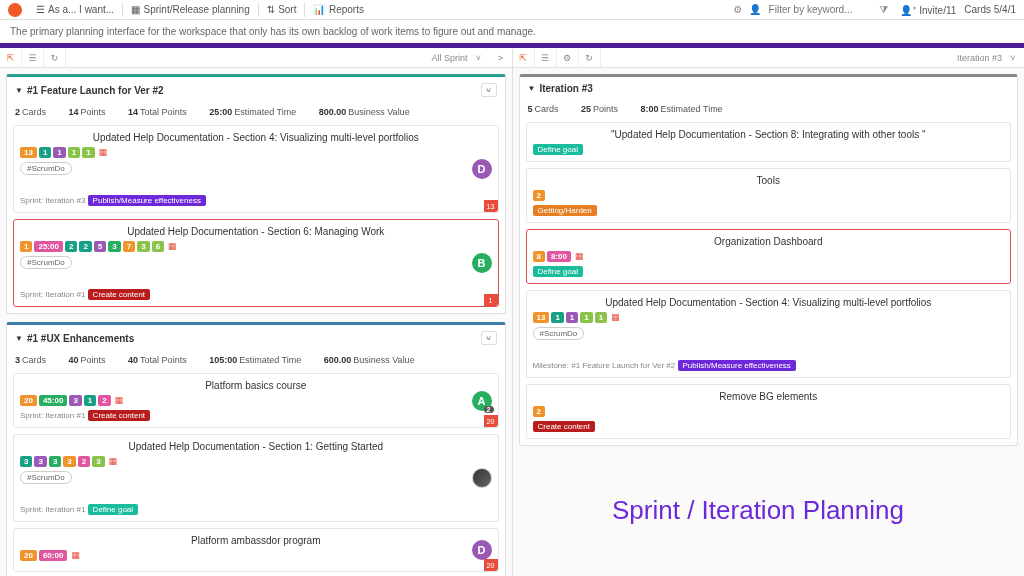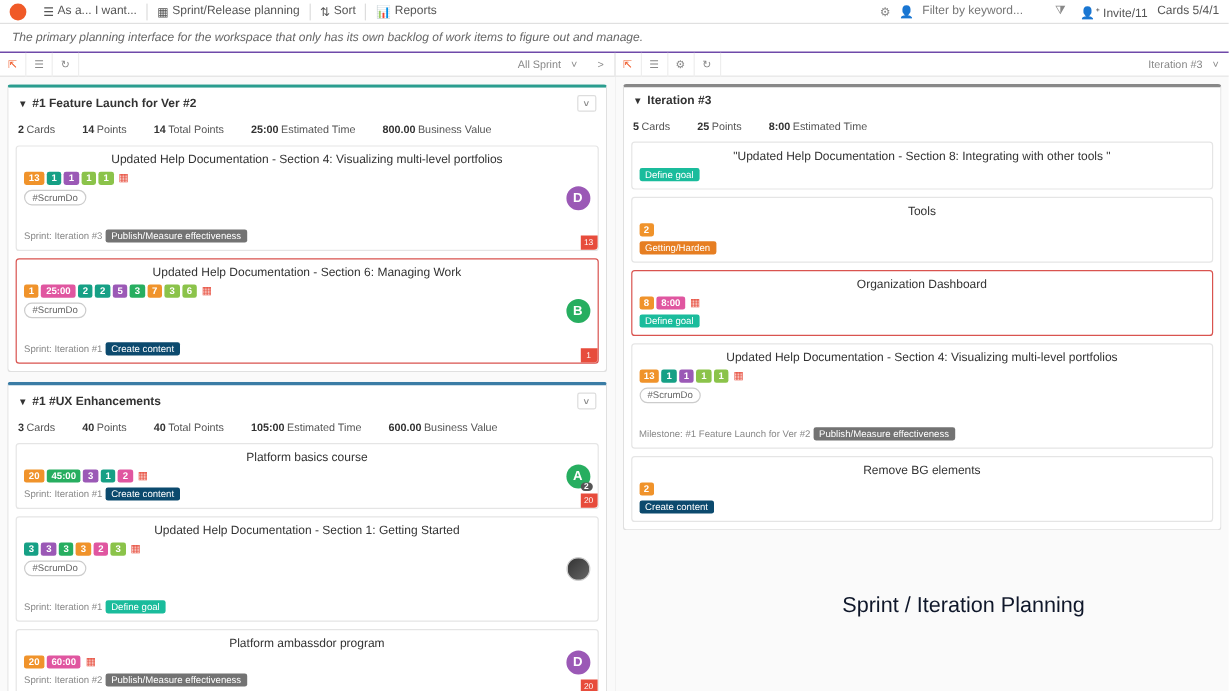--- a/index.html
+++ b/index.html
@@ -8,21 +8,21 @@
 .topbar { display: flex; align-items: center; padding: 4px 8px; border-bottom: 1px solid #e0e0e0; height: 20px; background: #fff; }
 .topbar .logo { width: 14px; height: 14px; background: #f05a28; border-radius: 50%; margin-right: 8px; }
 .topbar .tool { display: flex; align-items: center; gap: 3px; padding: 2px 6px; font-size: 10px; color: #555; cursor: pointer; }
 .topbar .sep { width: 1px; height: 14px; background: #ddd; margin: 0 2px; }
 .topbar .spacer { flex: 1; }
 .topbar .iconbtn { width: 18px; height: 18px; display: flex; align-items: center; justify-content: center; color: #888; cursor: pointer; }
 .topbar input { border: none; font-size: 10px; padding: 2px 4px; width: 110px; outline: none; }
 .topbar .invite { font-size: 10px; color: #555; margin-left: 8px; }
 .topbar .cardsct { font-size: 10px; color: #555; margin-left: 8px; }
 
-.desc { padding: 6px 10px; font-size: 10px; font-style: italic; color: #666; border-bottom: 1px solid #4c1d95; }
+.desc { padding: 6px 10px; font-size: 10px; color: #666; border-bottom: 5px solid #4c1d95; }
 
 .panes { display: flex; height: calc(100% - 44px); }
 .pane { flex: 1; display: flex; flex-direction: column; min-width: 0; }
 .pane-left { border-right: 1px solid #e0e0e0; }
 
 .pane-header { display: flex; align-items: center; border-bottom: 1px solid #e0e0e0; height: 20px; font-size: 9px; color: #888; }
 .ph-icon { width: 22px; height: 20px; display: flex; align-items: center; justify-content: center; border-right: 1px solid #eee; }
 .ph-icon.active { color: #f05a28; }
 .ph-title { flex: 1; text-align: right; }
 .ph-ctrl { width: 22px; display: flex; align-items: center; justify-content: center; }
@@ -47,34 +47,34 @@
 .badge { padding: 1px 4px; border-radius: 2px; font-size: 8px; color: #fff; font-weight: 600; min-width: 12px; text-align: center; }
 .b-orange { background: #f0932b; }
 .b-green { background: #27ae60; }
 .b-teal { background: #16a085; }
 .b-lime { background: #8bc34a; }
 .b-purple { background: #9b59b6; }
 .b-pink { background: #e056a0; }
 .tag { display: inline-block; border: 1px solid #ccc; border-radius: 8px; padding: 1px 6px; font-size: 8px; color: #666; margin-bottom: 20px; }
 .meta { font-size: 8px; color: #888; }
 .label-pill { display: inline-block; padding: 1px 5px; border-radius: 2px; font-size: 8px; color: #fff; }
-.lp-green { background: #737373; }
+.lp-green { background: #6d28d9; }
 .lp-teal { background: #1abc9c; }
-.lp-blue { background: #0c4a6e; }
+.lp-blue { background: #b91c1c; }
 .lp-orange { background: #e67e22; }
 .avatar { position: absolute; right: 6px; top: 50%; transform: translateY(-50%); width: 20px; height: 20px; border-radius: 50%; display: flex; align-items: center; justify-content: center; font-weight: 700; font-size: 11px; color: #fff; }
 .av-d { background: #9b59b6; border: 2px solid #9b59b6; }
 .av-b { background: #27ae60; border: 2px solid #27ae60; }
 .av-a { background: #27ae60; }
 .av-count { position: absolute; right: -2px; bottom: -2px; background: #555; color: #fff; font-size: 7px; border-radius: 7px; padding: 0 3px; }
 .avatar-photo { border: 1px solid #ccc; background: linear-gradient(135deg,#333,#666); }
 .corner { position: absolute; right: 0; bottom: 0; width: 14px; height: 12px; background: #e74c3c; color: #fff; font-size: 7px; display: flex; align-items: center; justify-content: center; border-radius: 0 0 3px 0; }
 .calicon { color: #e74c3c; font-size: 9px; margin-left: 2px; }
 
-.overlay-title { position: absolute; right: 120px; bottom: 60px; font-size: 18px; color: #0f172a; text-align: center; line-height: 1.3; }
+.overlay-title { position: absolute; right: 120px; bottom: 48px; font-size: 26px; color: #6d28d9; text-align: center; line-height: 1.3; }
 </style>
 </head>
 <body>
 
 <div class="topbar">
   <div class="logo"></div>
   <div class="tool">
       <span>☰</span>
       <span>As a... I want...</span>
     </div>
@@ -226,24 +226,20 @@
         </div>
 
         <div class="card">
           <div class="card-title">Platform  ambassdor program</div>
           <div class="badges">
             <span class="badge b-orange">20</span>
             <span class="badge b-pink">60:00</span>
             <span class="calicon">▦</span>
           </div>
           <div class="avatar av-d">D</div>
-          <div class="meta">
-            <span>Sprint: Iteration #2</span>
-            <span class="label-pill lp-green">Publish/Measure effectiveness</span>
-          </div>
           <div class="corner">20</div>
         </div>
       </div>
 
       <div class="milestone">
         <div class="ms-header">
           <span class="tri">▶</span>
           <span>No Planning</span>
           <span class="chev">˅</span>
         </div>

